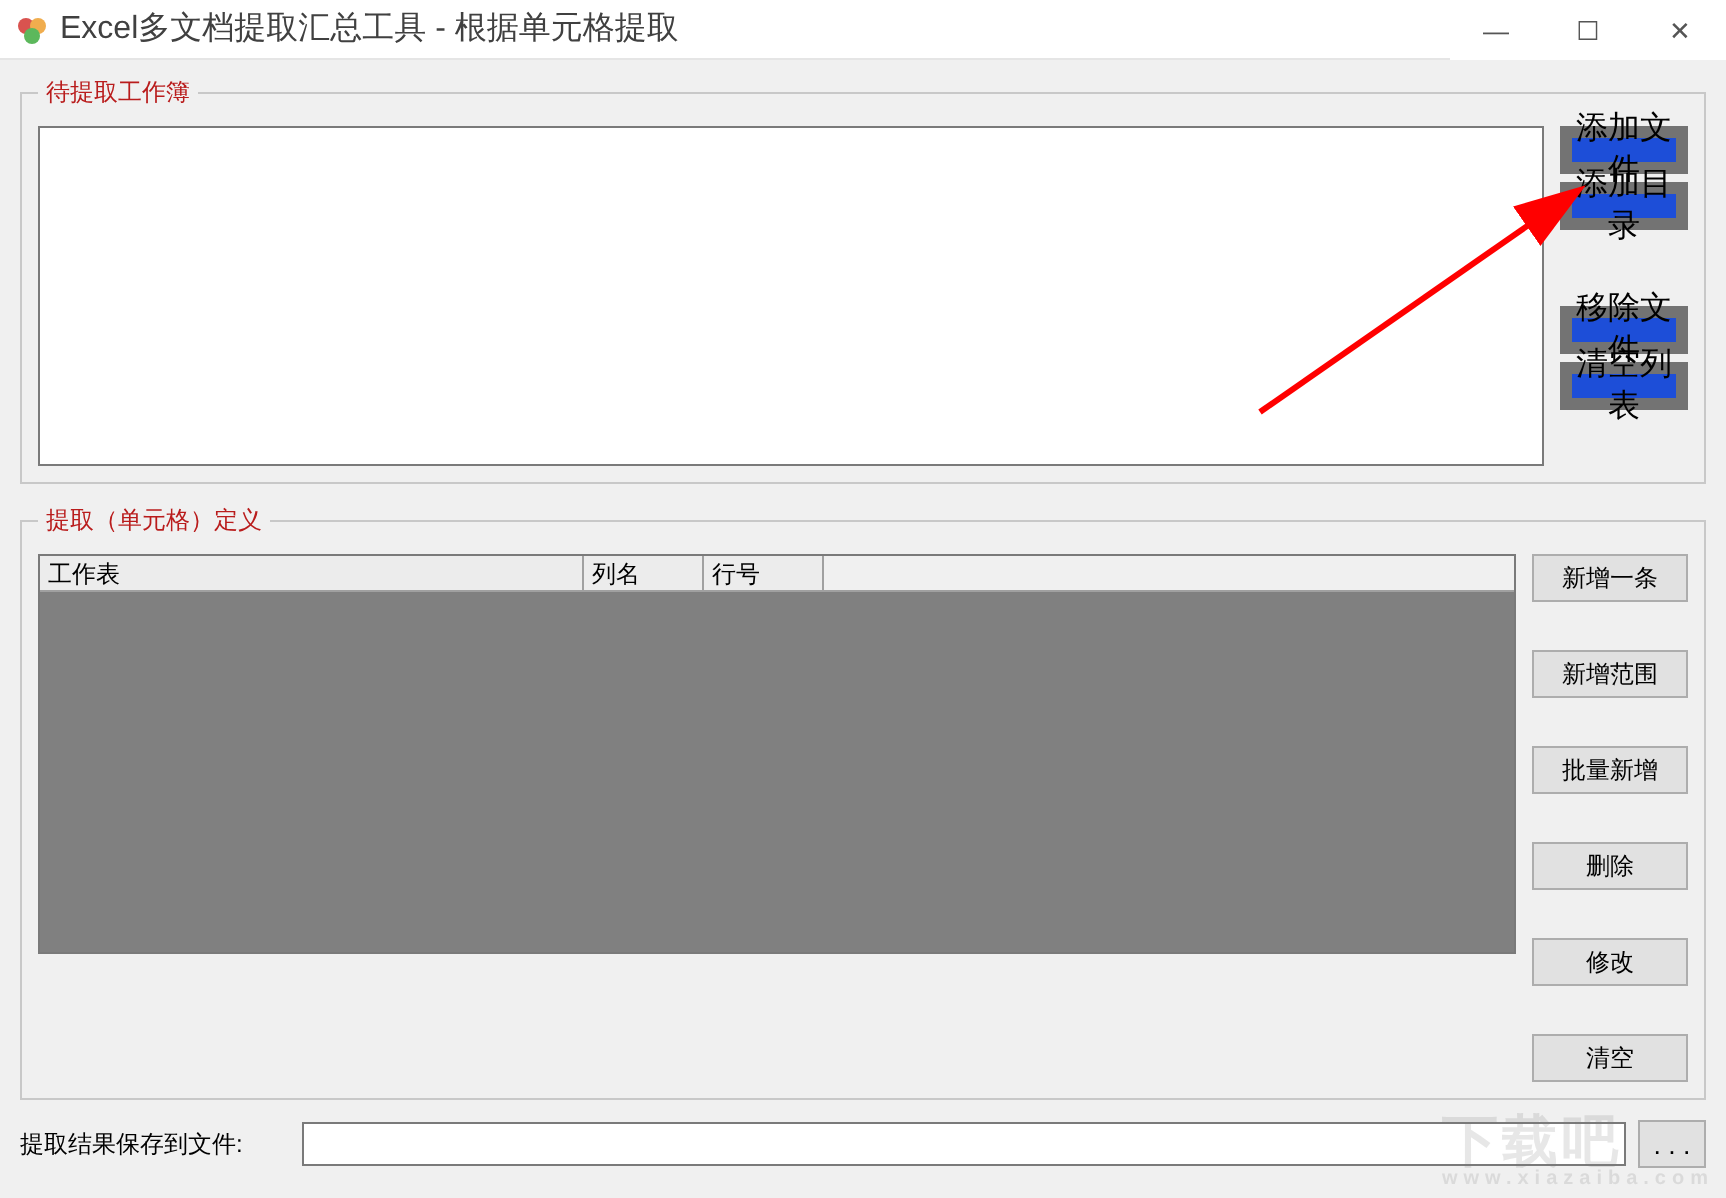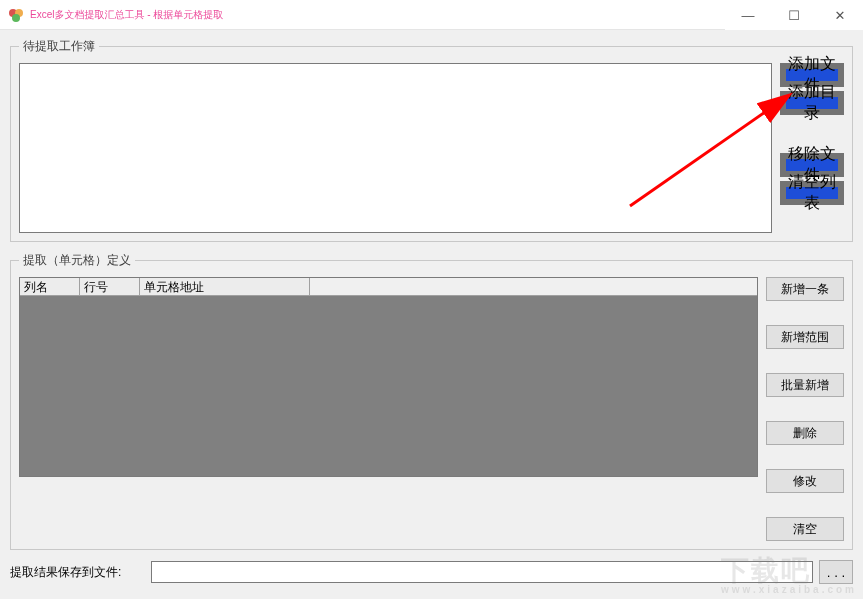--- a/index.html
+++ b/index.html
@@ -18,21 +18,21 @@
   border-bottom: 1px solid #e5e5e5;
   display: flex;
   align-items: center;
   padding-left: 8px;
 }
 .titlebar .app-icon {
   width: 16px; height: 16px;
   margin-right: 6px;
   display: inline-block;
 }
-.titlebar .title { color: #ec4899; font-size: 10px; flex: 1; }
+.titlebar .title { color: #404040; font-size: 16px; flex: 1; }
 .win-controls { display: flex; height: 100%; }
 .win-btn {
   width: 46px; height: 30px;
   display: flex; align-items: center; justify-content: center;
   color: #555; font-size: 13px;
   background: #fff;
 }
 
 .client {
   padding: 8px 10px 10px 10px;
@@ -41,21 +41,21 @@
 }
 
 fieldset.group {
   border: 1px solid #c8c8c8;
   padding: 8px;
   margin-bottom: 10px;
   position: relative;
 }
 fieldset.group > legend {
   padding: 0 4px;
-  color: #404040;
+  color: #b91c1c;
 }
 
 .row1 { display: flex; }
 .workbook-list {
   flex: 1;
   height: 170px;
   background: #ffffff;
   border: 1px solid #7a7a7a;
   margin-right: 8px;
   position: relative;
@@ -217,23 +217,23 @@
         <button class="btn">清空列表</button>
       </div>
     </div>
   </fieldset>
 
   <fieldset class="group">
     <legend>提取（单元格）定义</legend>
     <div class="row2">
       <div class="table-wrap">
         <div class="thead">
+          <div class="th c1">工作表</div>
           <div class="th c2">列名</div>
           <div class="th c3">行号</div>
-          <div class="th c4">单元格地址</div>
         </div>
         <div class="tbody"></div>
       </div>
       <div class="side-buttons2">
         <button class="btn2">新增一条</button>
         <button class="btn2">新增范围</button>
         <button class="btn2">批量新增</button>
         <button class="btn2">删除</button>
         <button class="btn2">修改</button>
         <button class="btn2">清空</button>

